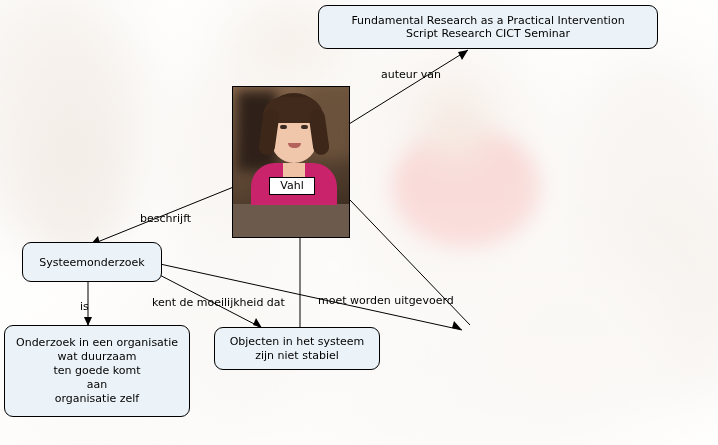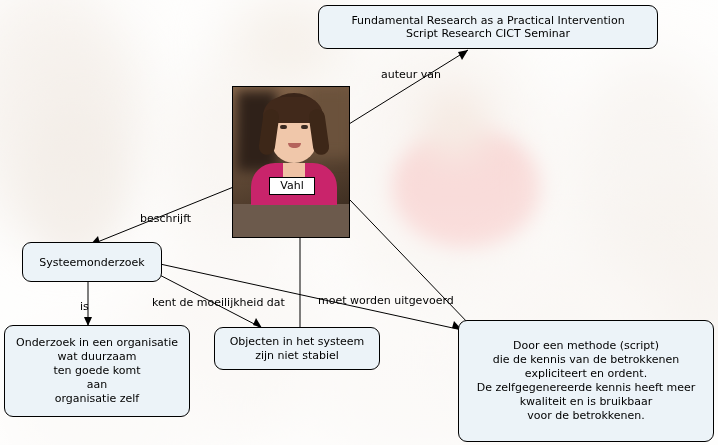--- a/index.html
+++ b/index.html
@@ -164,26 +164,20 @@
 
   <div class="node" id="node-onderzoek-organisatie" style="left:4px; top:325px; width:186px; height:92px; line-height:14px;">Onderzoek in een organisatie
 wat duurzaam
 ten goede komt
 aan
 organisatie zelf</div>
 
   <div class="node" id="node-objecten" style="left:214px; top:327px; width:166px; height:43px; line-height:14px;">Objecten in het systeem
 zijn niet stabiel</div>
 
-  <div class="node" id="node-methode" style="left:458px; top:320px; width:256px; height:122px; line-height:14px;">Door een methode (script)
-die de kennis van de betrokkenen
-expliciteert en ordent.
-De zelfgegenereerde kennis heeft meer
-kwaliteit en is bruikbaar
-voor de betrokkenen.</div>
 
   <div class="edge-label" style="left:381px; top:68px;">auteur van</div>
 
   <div class="edge-label" style="left:140px; top:212px;">beschrijft</div>
 
   <div class="edge-label" style="left:80px; top:288px;margin-top:12px;">is</div>
 
   <div class="edge-label" style="left:133px; top:296px;margin-left:19px;">kent de moeilijkheid dat</div>
 
   <div class="edge-label" style="left:318px; top:294px;">moet worden uitgevoerd</div>

